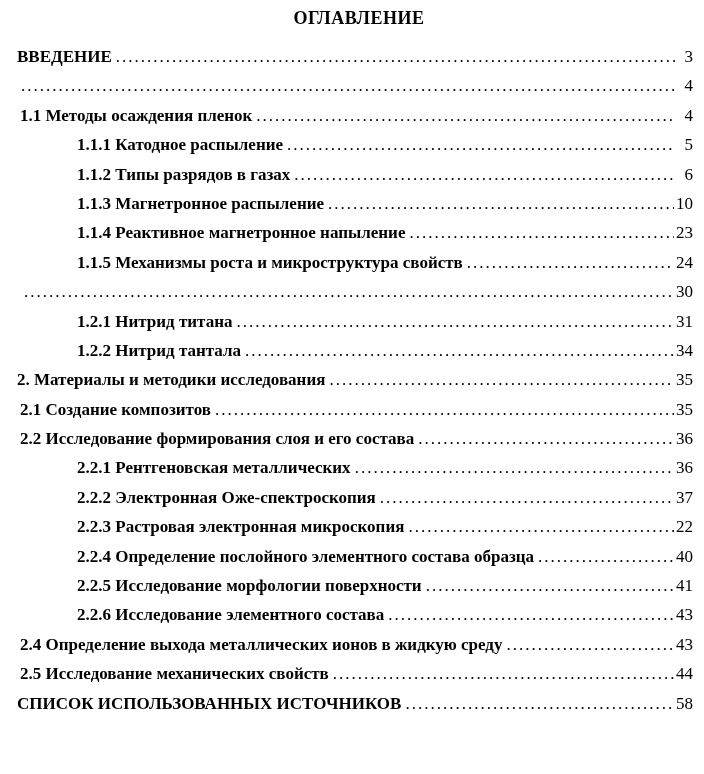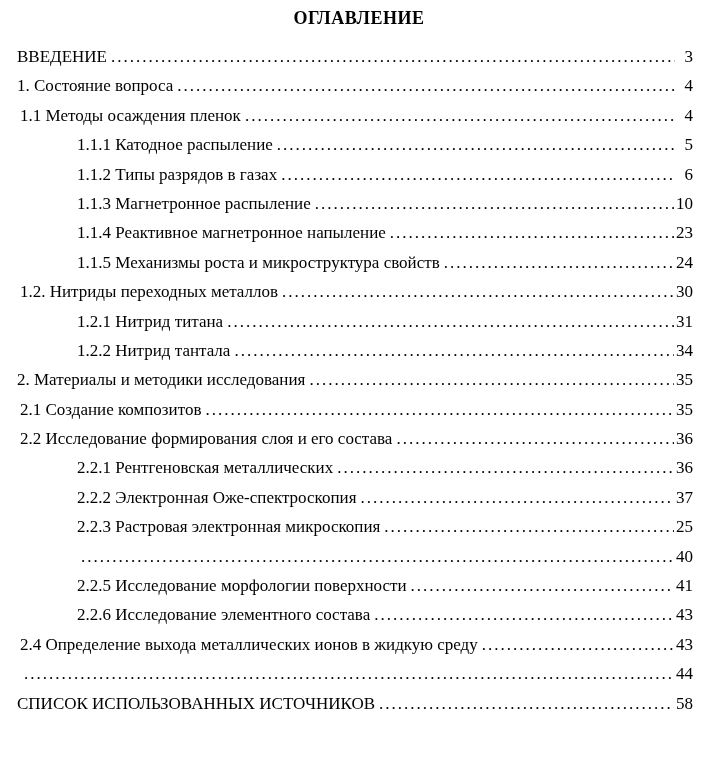--- a/index.html
+++ b/index.html
@@ -39,20 +39,21 @@
     font-size: 17px;
     padding-right: 18px;
     white-space: nowrap;
     cursor: default;
   }
   .toc-row.level-0 { padding-left: 10px; }
   .toc-row.level-1 { padding-left: 13px; }
   .toc-row.level-2 { padding-left: 70px; }
   .toc-label {
     flex: 0 0 auto;
+    font-weight: bold;
   }
   .toc-leader {
     flex: 1 1 auto;
     overflow: hidden;
     margin: 0 2px 0 4px;
     letter-spacing: 2px;
     color: #000000;
   }
   .toc-page {
     flex: 0 0 auto;
@@ -65,21 +66,20 @@
 
 <div class="doc-page">
   <h1 class="doc-title">ОГЛАВЛЕНИЕ</h1>
   <div class="toc-list">
       <div class="toc-row level-0">
         <span class="toc-label">ВВЕДЕНИЕ</span>
         <span class="toc-leader">........................................................................................................................................................................................................</span>
         <span class="toc-page">3</span>
       </div>
       <div class="toc-row level-0">
-        <span class="toc-label">1. Состояние вопроса</span>
         <span class="toc-leader">........................................................................................................................................................................................................</span>
         <span class="toc-page">4</span>
       </div>
       <div class="toc-row level-1">
         <span class="toc-label">1.1 Методы осаждения пленок</span>
         <span class="toc-leader">........................................................................................................................................................................................................</span>
         <span class="toc-page">4</span>
       </div>
       <div class="toc-row level-2">
         <span class="toc-label">1.1.1 Катодное распыление</span>
@@ -100,21 +100,20 @@
         <span class="toc-label">1.1.4 Реактивное магнетронное напыление</span>
         <span class="toc-leader">........................................................................................................................................................................................................</span>
         <span class="toc-page">23</span>
       </div>
       <div class="toc-row level-2">
         <span class="toc-label">1.1.5 Механизмы роста и микроструктура свойств</span>
         <span class="toc-leader">........................................................................................................................................................................................................</span>
         <span class="toc-page">24</span>
       </div>
       <div class="toc-row level-1">
-        <span class="toc-label">1.2. Нитриды переходных металлов</span>
         <span class="toc-leader">........................................................................................................................................................................................................</span>
         <span class="toc-page">30</span>
       </div>
       <div class="toc-row level-2">
         <span class="toc-label">1.2.1 Нитрид титана</span>
         <span class="toc-leader">........................................................................................................................................................................................................</span>
         <span class="toc-page">31</span>
       </div>
       <div class="toc-row level-2">
         <span class="toc-label">1.2.2 Нитрид тантала</span>
@@ -142,42 +141,44 @@
         <span class="toc-page">36</span>
       </div>
       <div class="toc-row level-2">
         <span class="toc-label">2.2.2 Электронная Оже-спектроскопия</span>
         <span class="toc-leader">........................................................................................................................................................................................................</span>
         <span class="toc-page">37</span>
       </div>
       <div class="toc-row level-2">
         <span class="toc-label">2.2.3 Растровая электронная микроскопия</span>
         <span class="toc-leader">........................................................................................................................................................................................................</span>
-        <span class="toc-page">25</span>
+        <span class="toc-page">22</span>
       </div>
       <div class="toc-row level-2">
+        <span class="toc-label">2.2.4 Определение послойного элементного состава образца</span>
         <span class="toc-leader">........................................................................................................................................................................................................</span>
         <span class="toc-page">40</span>
       </div>
       <div class="toc-row level-2">
         <span class="toc-label">2.2.5 Исследование морфологии поверхности</span>
         <span class="toc-leader">........................................................................................................................................................................................................</span>
         <span class="toc-page">41</span>
       </div>
       <div class="toc-row level-2">
         <span class="toc-label">2.2.6 Исследование элементного состава</span>
         <span class="toc-leader">........................................................................................................................................................................................................</span>
         <span class="toc-page">43</span>
       </div>
       <div class="toc-row level-1">
         <span class="toc-label">2.4 Определение выхода металлических ионов в жидкую среду</span>
         <span class="toc-leader">........................................................................................................................................................................................................</span>
         <span class="toc-page">43</span>
       </div>
       <div class="toc-row level-1">
+        <span class="toc-label">2.5 Исследование механических свойств</span>
         <span class="toc-leader">........................................................................................................................................................................................................</span>
         <span class="toc-page">44</span>
       </div>
       <div class="toc-row level-0">
         <span class="toc-label">СПИСОК ИСПОЛЬЗОВАННЫХ ИСТОЧНИКОВ</span>
         <span class="toc-leader">........................................................................................................................................................................................................</span>
         <span class="toc-page">58</span>
       </div>
     </div>
 </div>

